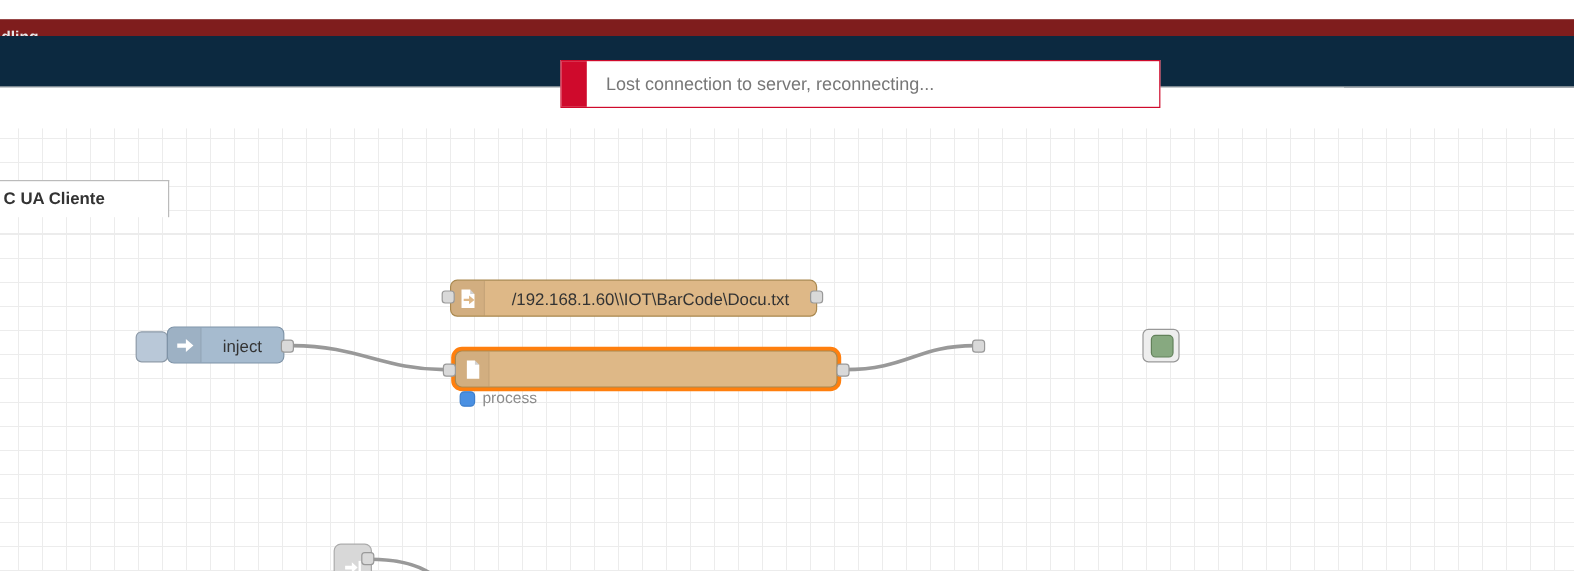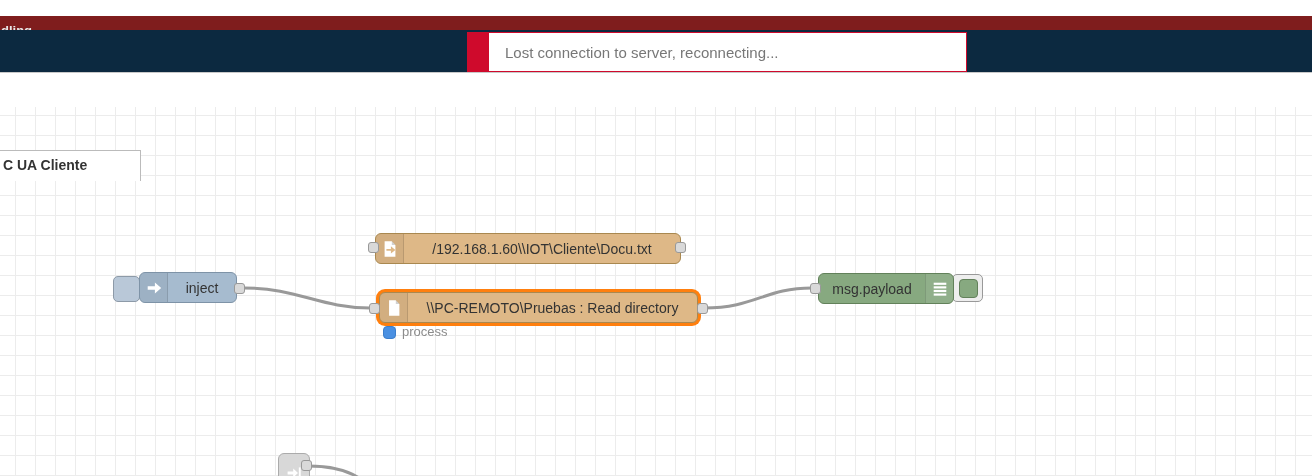--- a/index.html
+++ b/index.html
@@ -5,21 +5,21 @@
   * { margin:0; padding:0; box-sizing:border-box; }
   body { font-family:"Liberation Sans", sans-serif; background:#fff; }
   #stage { position:relative; width:1312px; height:476px; overflow:hidden; background:#fff; }
 
   
   .title-bar { position:absolute; left:0; top:16px; width:1312px; height:30px; background:#7f1d1d; }
   .title-bar .title-text { position:absolute; left:1px; top:0; line-height:30px; color:#e8e8e8; font-size:13px; font-weight:bold; }
   .header-bar { position:absolute; left:0; top:30px; width:1312px; height:43px; background:#0c2940; border-bottom:1px solid #c9c9c9; }
 
   
-  .toast { position:absolute; left:467px; top:32px; width:500px; height:40px; background:#fff; border:1px solid #cf0a2c; display:flex; align-items:stretch; z-index:20; }
+  .toast { position:absolute; left:467px; top:50px; width:500px; height:40px; background:#fff; border:1px solid #cf0a2c; display:flex; align-items:stretch; z-index:20; }
   .toast-accent { width:21px; background:#cf0a2c; flex:none; }
   .toast-message { flex:1; display:flex; align-items:center; padding-left:16px; color:#777; font-size:15px; }
 
   
   .tabbar { position:absolute; left:0; top:73px; width:1120px; height:34px; background:#fff; }
   .tab { position:absolute; top:78px; height:28px; background:#efefef; border:1px solid #c9c9c9; color:#8a8a8a; font-size:14px; line-height:26px; padding-left:17px; white-space:nowrap; overflow:hidden; cursor:pointer; }
   .tab.active { top:77px; height:31px; background:#fff; border:1px solid #bbb; border-bottom:none; color:#333; font-weight:bold; line-height:29px; z-index:6; }
   .tab-add { position:absolute; left:1290px; top:77px; width:22px; height:29px; color:#808080; font-size:21px; font-weight:bold; text-align:center; line-height:27px; cursor:pointer; }
 
   
@@ -100,54 +100,42 @@
     <div class="port" style="left:234px; top:176px;"></div>
 
     <div class="node node-file-read">
       <div class="icon-region">
         <svg width="18" height="18" viewBox="0 0 20 20">
           <path d="M4 1.5 h8 l4 4 v13 H4 z" fill="#fff"></path>
           <path d="M12 1.5 v4 h4 z" fill="rgba(0,0,0,0.18)"></path>
           <path d="M6 10 h5 V7 l5 4 -5 4 v-3 H6 z" fill="#deb887"></path>
         </svg>
       </div>
-      <div class="node-label">/192.168.1.60\\IOT\Cliente\Docu.txt</div>
+      <div class="node-label">/192.168.1.60\\IOT\BarCode\Docu.txt</div>
     </div>
     <div class="port" style="left:368px; top:135px;"></div>
     <div class="port" style="left:675px; top:135px;"></div>
 
     <div class="node node-read-dir">
       <div class="icon-region">
         <svg width="18" height="18" viewBox="0 0 20 20">
           <path d="M4.5 1.5 h7.5 l4 4 v13 H4.5 z" fill="#fff"></path>
           <path d="M12 1.5 v4 h4 z" fill="rgba(0,0,0,0.18)"></path>
         </svg>
       </div>
-      <div class="node-label">\\PC-REMOTO\Pruebas : Read directory</div>
     </div>
     <div class="port" style="left:369px; top:196px;"></div>
     <div class="port" style="left:697px; top:196px;"></div>
     <div class="node-status">
       <div class="status-dot"></div>
       <div class="status-text">process</div>
     </div>
 
     <div class="debug-toggle">
       <div class="debug-toggle-inner"></div>
-    </div>
-    <div class="node node-debug">
-      <div class="node-label">msg.payload</div>
-      <div class="icon-region right">
-        <svg width="18" height="18" viewBox="0 0 20 20">
-          <rect x="3" y="3" width="14" height="2.4" fill="#fff"></rect>
-          <rect x="3" y="7" width="14" height="2.4" fill="#fff"></rect>
-          <rect x="3" y="11" width="14" height="2.4" fill="#fff"></rect>
-          <rect x="3" y="15" width="14" height="2.4" fill="#fff"></rect>
-        </svg>
-      </div>
     </div>
     <div class="port" style="left:810px; top:176px;"></div>
 
     <div class="node node-link-out">
       <div class="icon-region">
         <svg width="16" height="16" viewBox="0 0 20 20">
           <path d="M2 8 h7 V4.5 l6 5.5 -6 5.5 V12 H2 z" fill="#fff"></path>
           <rect x="16" y="3" width="2.4" height="14" fill="#fff"></rect>
         </svg>
       </div>

